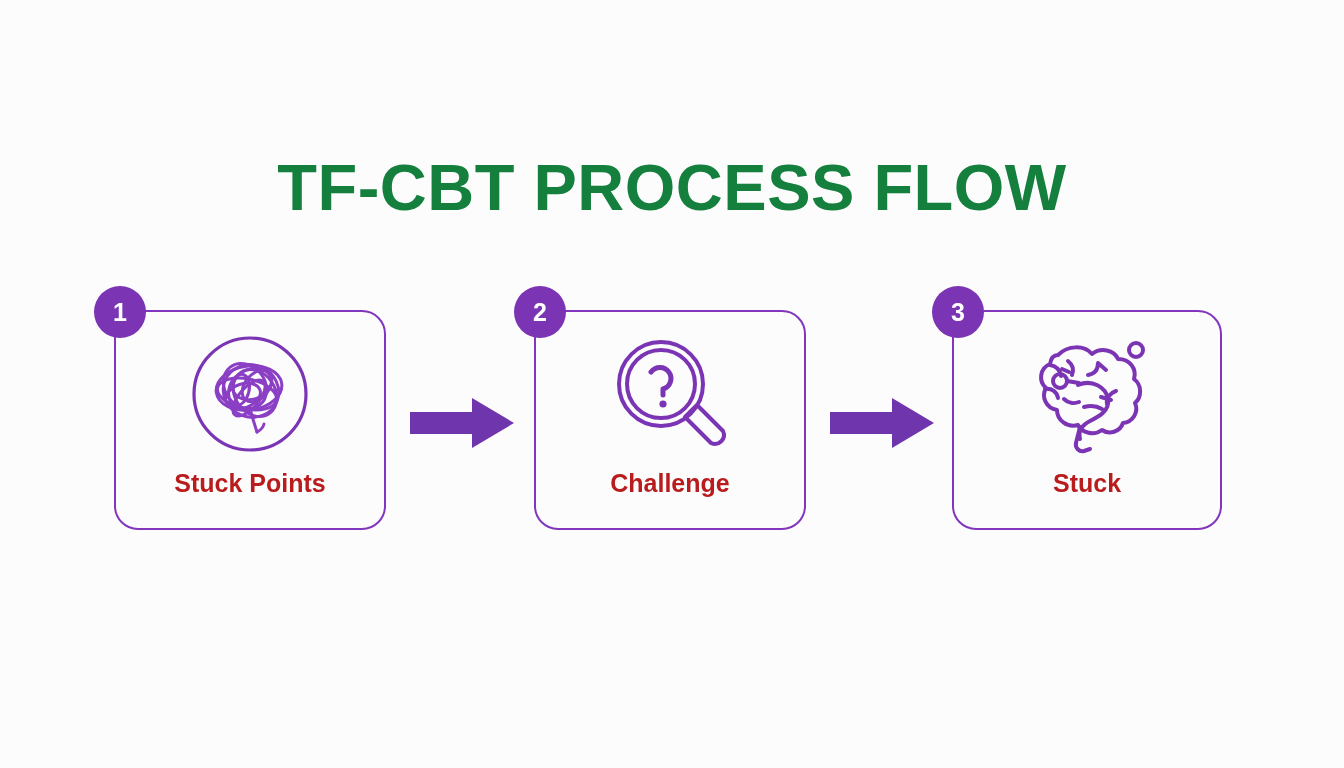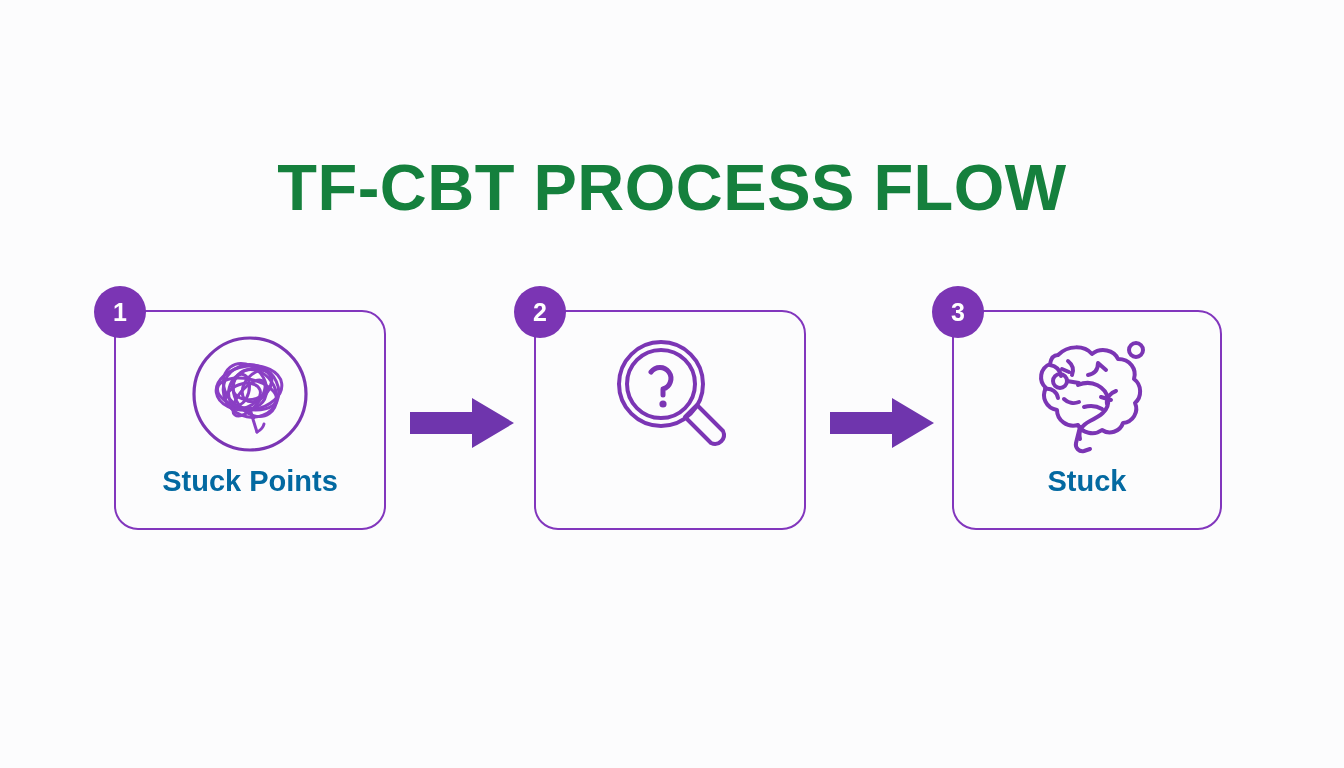--- a/index.html
+++ b/index.html
@@ -82,23 +82,23 @@
     align-items: center;
     justify-content: center;
   }
 
   .step-label {
     position: absolute;
     bottom: 30px;
     left: 0;
     width: 100%;
     text-align: center;
-    font-size: 29px;
+    font-size: 25px;
     font-weight: bold;
-    color: #0369a1;
+    color: #b91c1c;
     white-space: nowrap;
   }
 
   
   .flow-arrow {
     position: absolute;
     top: 88px;
     width: 104px;
     height: 50px;
   }
@@ -154,20 +154,21 @@
         <g stroke="#7b35b4" stroke-width="4" fill="none" stroke-linecap="round" stroke-linejoin="round">
           <circle cx="50" cy="48" r="42"></circle>
           <circle cx="50" cy="48" r="34"></circle>
           <path d="M78 77 L86 69 L112 95 a9 9 0 0 1 -12 12 L74 81 Z" stroke-width="4"></path>
           <path d="M40 36 a11 11 0 1 1 12 17 v6" stroke-width="5"></path>
         </g>
         <circle cx="52" cy="68" r="3.6" fill="#7b35b4"></circle>
       </svg>
     </div>
 
+    <div class="step-label">Challenge</div>
   </div>
 
   <div class="flow-arrow arrow-2">
     <svg width="104" height="50" viewBox="0 0 104 50" xmlns="http://www.w3.org/2000/svg">
       <polygon points="0,14 62,14 62,0 104,25 62,50 62,36 0,36" fill="#6f35ad"></polygon>
     </svg>
   </div>
 
   <div class="step-card card-3">
 

